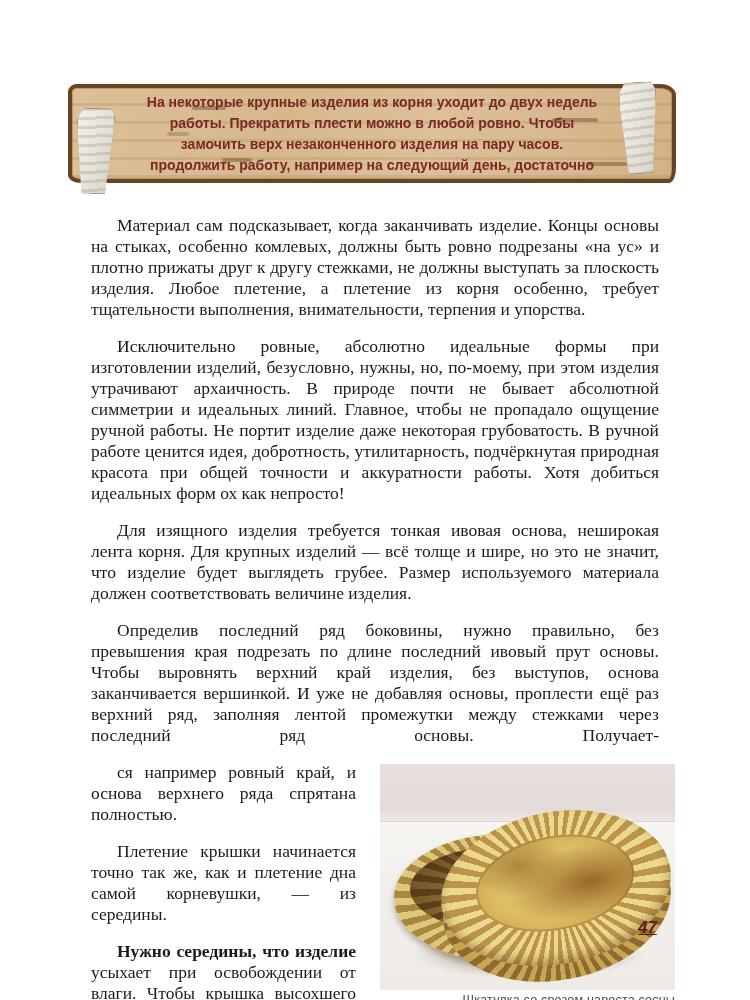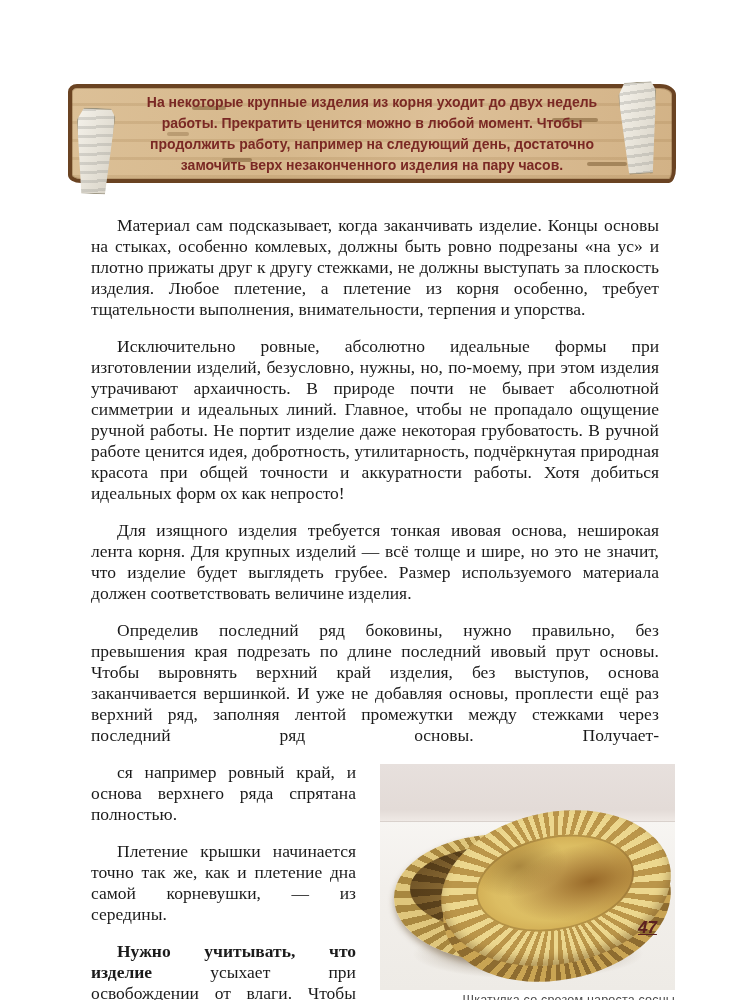--- a/index.html
+++ b/index.html
@@ -133,23 +133,23 @@
   <div class="banner">
     <span class="lenticel lent1"></span>
     <span class="lenticel lent2"></span>
     <span class="lenticel lent3"></span>
     <span class="lenticel lent4"></span>
     <span class="lenticel lent5"></span>
     <div class="bark bark-left"></div>
     <div class="bark bark-right"></div>
     <div class="banner-text">
       <div class="banner-line">На некоторые крупные изделия из корня уходит до двух недель</div>
-      <div class="banner-line">работы. Прекратить ценится можно в любой момент. Чтобы</div>
+      <div class="banner-line">работы. Прекратить плести можно в любой ровно. Чтобы</div>
+      <div class="banner-line">замочить верх незаконченного изделия на пару часов.</div>
       <div class="banner-line">продолжить работу, например на следующий день, достаточно</div>
-      <div class="banner-line">замочить верх незаконченного изделия на пару часов.</div>
     </div>
   </div>
 
   <div class="body-text">
     <p>Материал сам подсказывает, когда заканчивать изделие. Концы основы на стыках, особенно комлевых, должны быть ровно подрезаны «на ус» и плотно прижаты друг к другу стежками, не должны выступать за плоскость изделия. Любое плетение, а плетение из корня особенно, требует тщательности выполнения, внимательности, терпения и упорства.</p>
     <p>Исключительно ровные, абсолютно идеальные формы при изготовлении изделий, безусловно, нужны, но, по-моему, при этом изделия утрачивают архаичность. В природе почти не бывает абсолютной симметрии и идеальных линий. Главное, чтобы не пропадало ощущение ручной работы. Не портит изделие даже некоторая грубоватость. В ручной работе ценится идея, добротность, утилитарность, подчёркнутая природная красота при общей точности и аккуратности работы. Хотя добиться идеальных форм ох как непросто!</p>
     <p>Для изящного изделия требуется тонкая ивовая основа, неширокая лента корня. Для крупных изделий — всё толще и шире, но это не значит, что изделие будет выглядеть грубее. Размер используемого материала должен соответствовать величине изделия.</p>
     <p class="p-cut">Определив последний ряд боковины, нужно правильно, без превышения края подрезать по длине последний ивовый прут основы. Чтобы выровнять верхний край изделия, без выступов, основа заканчивается вершинкой. И уже не добавляя основы, проплести ещё раз верхний ряд, заполняя лентой промежутки между стежками через последний ряд основы. Получает-</p>
 
     <div>
@@ -164,20 +164,20 @@
           <div class="box-lid-side"></div>
           <div class="box-lid">
             <div class="box-lid-wood"></div>
           </div>
         </div>
         <figcaption class="caption">Шкатулка со срезом нароста сосны</figcaption>
       </figure>
 
       <p class="p-cont">ся например ровный край, и основа верхнего ряда спрятана полностью.</p>
       <p>Плетение крышки начинается точно так же, как и плетение дна самой корневушки, — из середины.</p>
-      <p><span class="lead-bold">Нужно учитывать, что изделие</span><span> усыхает при освобождении от влаги. Чтобы крышка высохшего боковине</span></p>
+      <p><span class="lead-bold">Нужно середины, что изделие</span><span> усыхает при освобождении от влаги. Чтобы крышка высохшего боковине</span></p>
       <div class="clear"></div>
     </div>
   </div>
 
   <div class="page-number">47</div>
 
 </div>
 
 </body></html>

